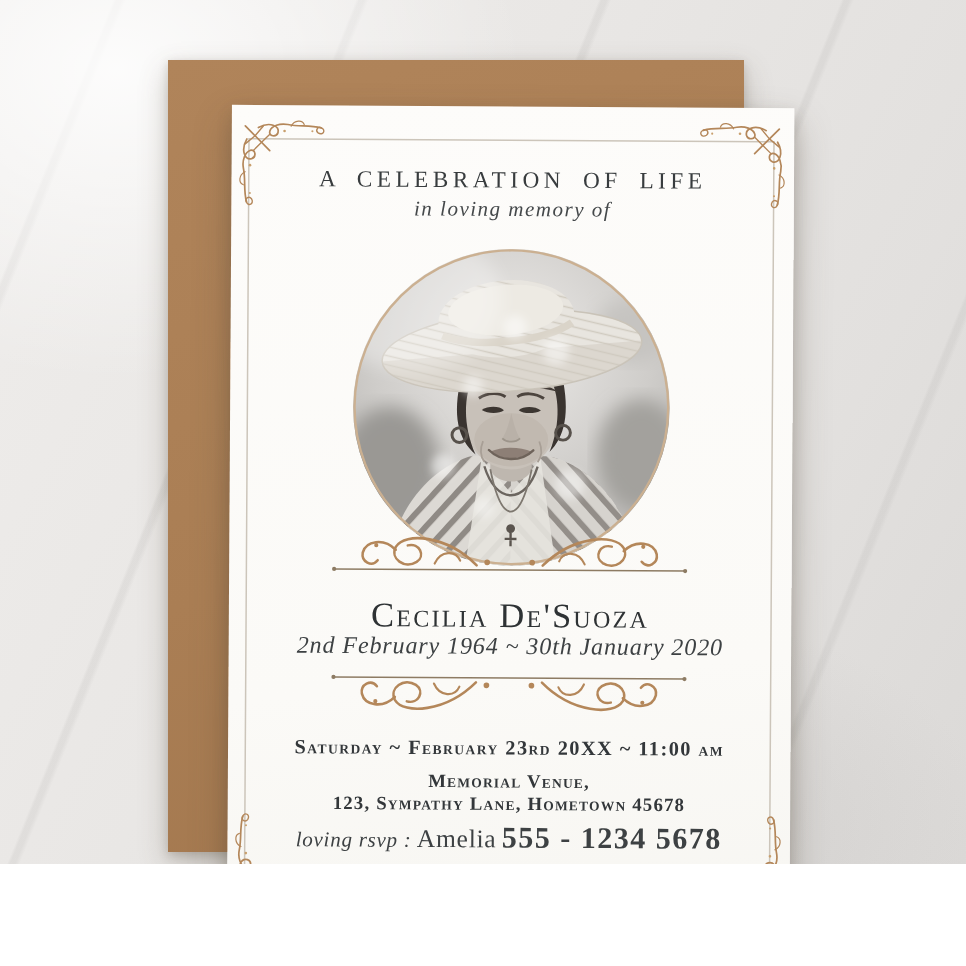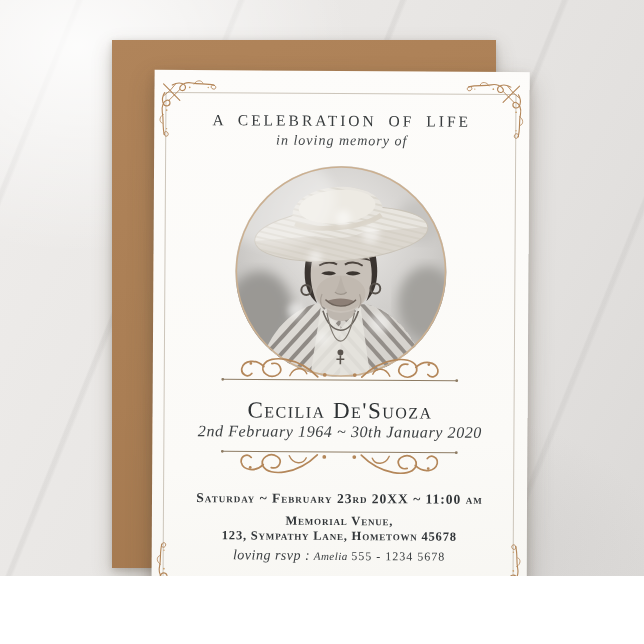--- a/index.html
+++ b/index.html
@@ -45,22 +45,22 @@
   .divider-top{top:273px;}
   .divider-bottom{top:377px;}
   .divider-bottom svg{transform:scaleY(-1);}
   .name{top:327px;font-size:23px;font-variant:small-caps;letter-spacing:1.5px;color:#2e3234;}
   .dates{top:352px;font-size:16px;font-style:italic;letter-spacing:.6px;color:#3d4143;}
   .event{top:420px;font-size:13.5px;font-weight:700;font-variant:small-caps;letter-spacing:1px;color:#33373a;}
   .venue1{top:443px;font-size:12.5px;font-weight:700;font-variant:small-caps;letter-spacing:.8px;color:#33373a;}
   .venue2{top:458px;font-size:12.5px;font-weight:700;font-variant:small-caps;letter-spacing:.8px;color:#33373a;}
   .rsvp{top:477px;font-size:14px;color:#3d4143;}
   .rsvp .scr{font-style:italic;letter-spacing:.5px;}
-  .rsvp .scr-name{font-style:italic;font-size:11px;letter-spacing:.5px;}
-  .rsvp .num{font-size:12px;letter-spacing:1px;}
+  .rsvp .scr-name{font-size:17px;letter-spacing:.5px;}
+  .rsvp .num{font-size:20px;letter-spacing:1px;font-weight:bold;}
   .hidden-defs{position:absolute;width:0;height:0;overflow:hidden;}
 </style>
 </head>
 <body>
 
 <div class="scene">
 
   <svg class="hidden-defs" aria-hidden="true">
     <defs>
       <g id="corner-flourish" fill="none" stroke="#b4875a" stroke-width="2.1" stroke-linecap="round">

